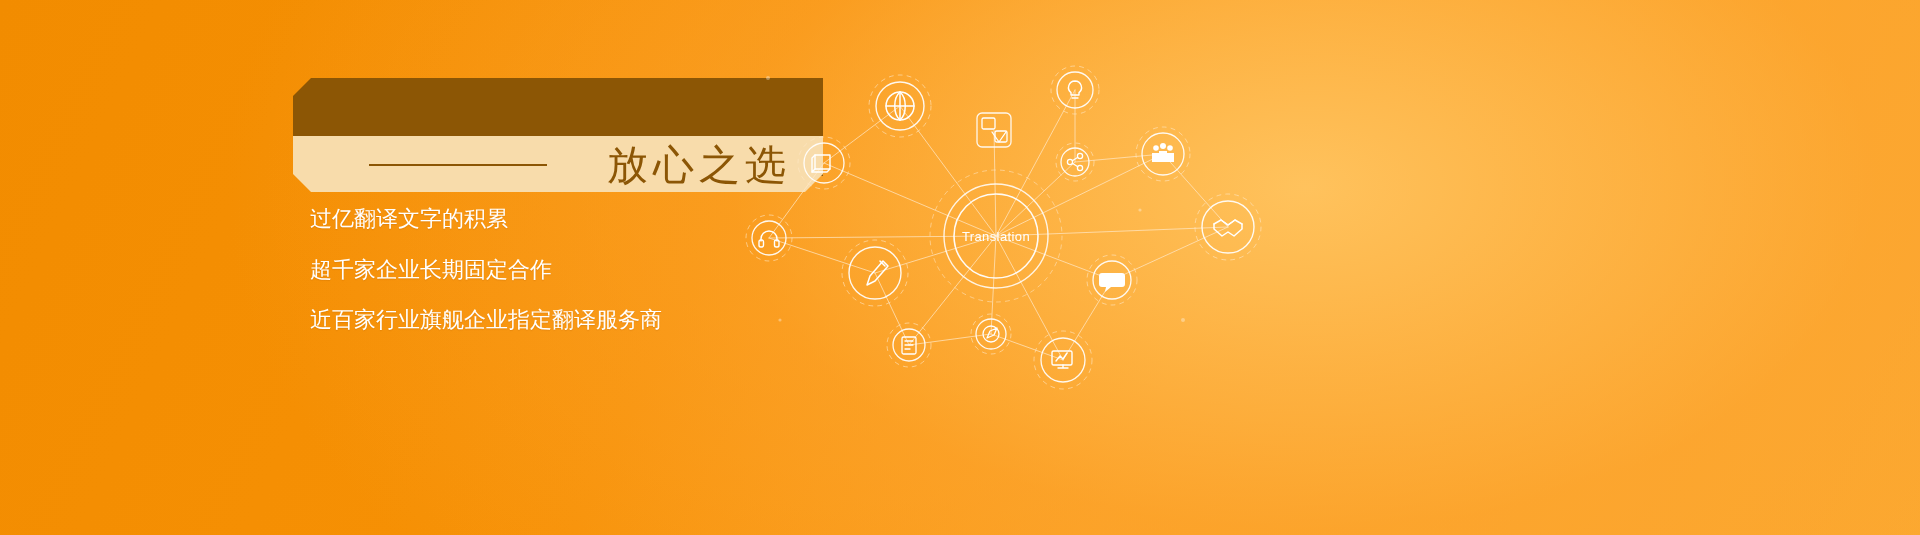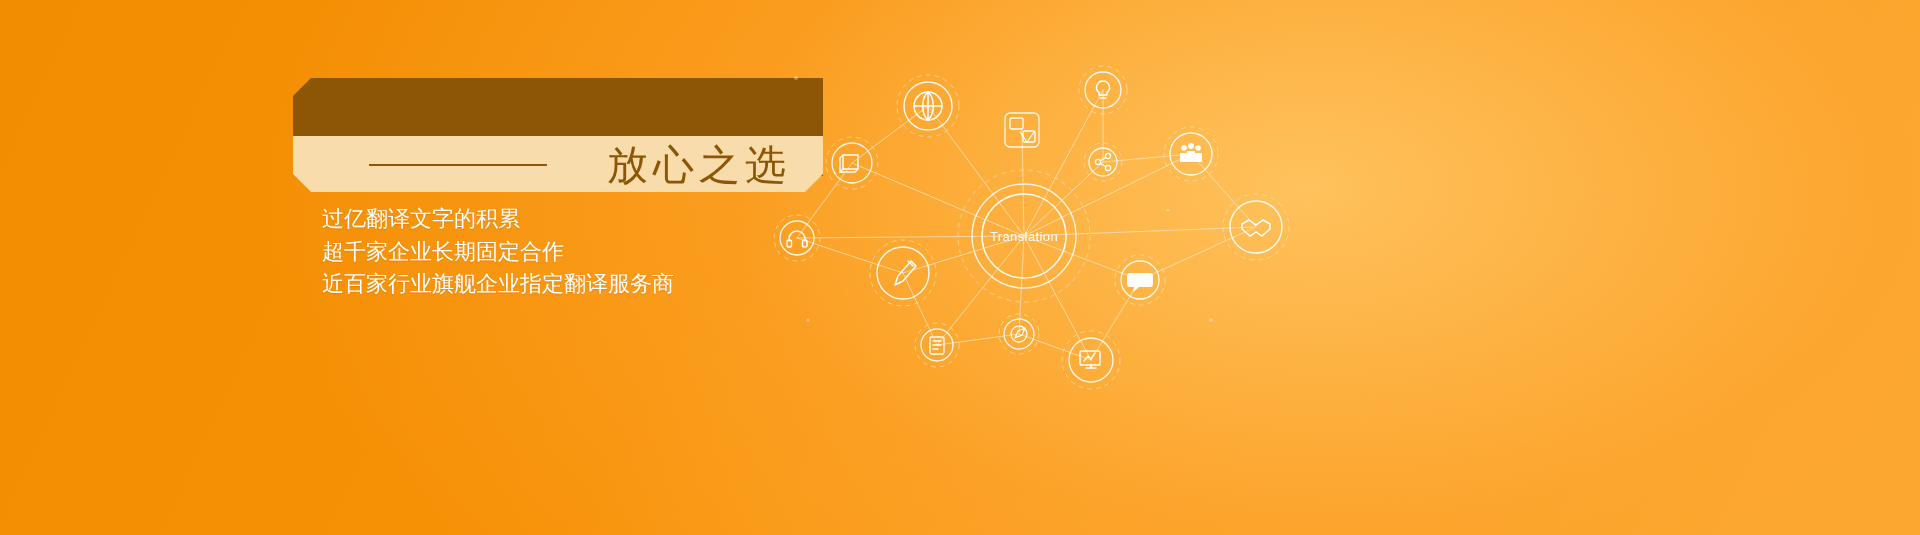--- a/index.html
+++ b/index.html
@@ -48,30 +48,30 @@
   .t-light { color:#ffffff; }
   .t-dark  { color:#8c5605; }
 
   .rule { height:2px; display:block; }
   .rule-light { background:#ffffff; width:178px; margin-left:14px; }
   .rule-dark  { background:#8c5605; width:178px; margin-right:16px; }
 
   
   #features {
     position:absolute; left:310px; top:207px;
-    display:flex; flex-direction:column; gap:8px;margin-left:12px;
+    display:flex; flex-direction:column; gap:26px;
   }
   .feature {
     color:#ffffff; font-size:22px; line-height:1.12; white-space:nowrap;
     font-family:"Liberation Sans","DejaVu Sans",sans-serif;
     text-shadow:0 1px 1px rgba(150,70,0,0.18);
   }
 
   
-  #network { position:absolute; left:748px; top:20px; width:600px; height:400px; }
+  #network { position:absolute; left:720px; top:20px; width:600px; height:400px; }
   #network svg { display:block; width:600px; height:400px; overflow:visible; }
   .hub-label {
     font-family:"Liberation Sans","DejaVu Sans",sans-serif;
     font-size:13px; fill:#ffffff; letter-spacing:.4px;
   }
 </style>
 </head>
 <body>
 
 <div id="banner">

